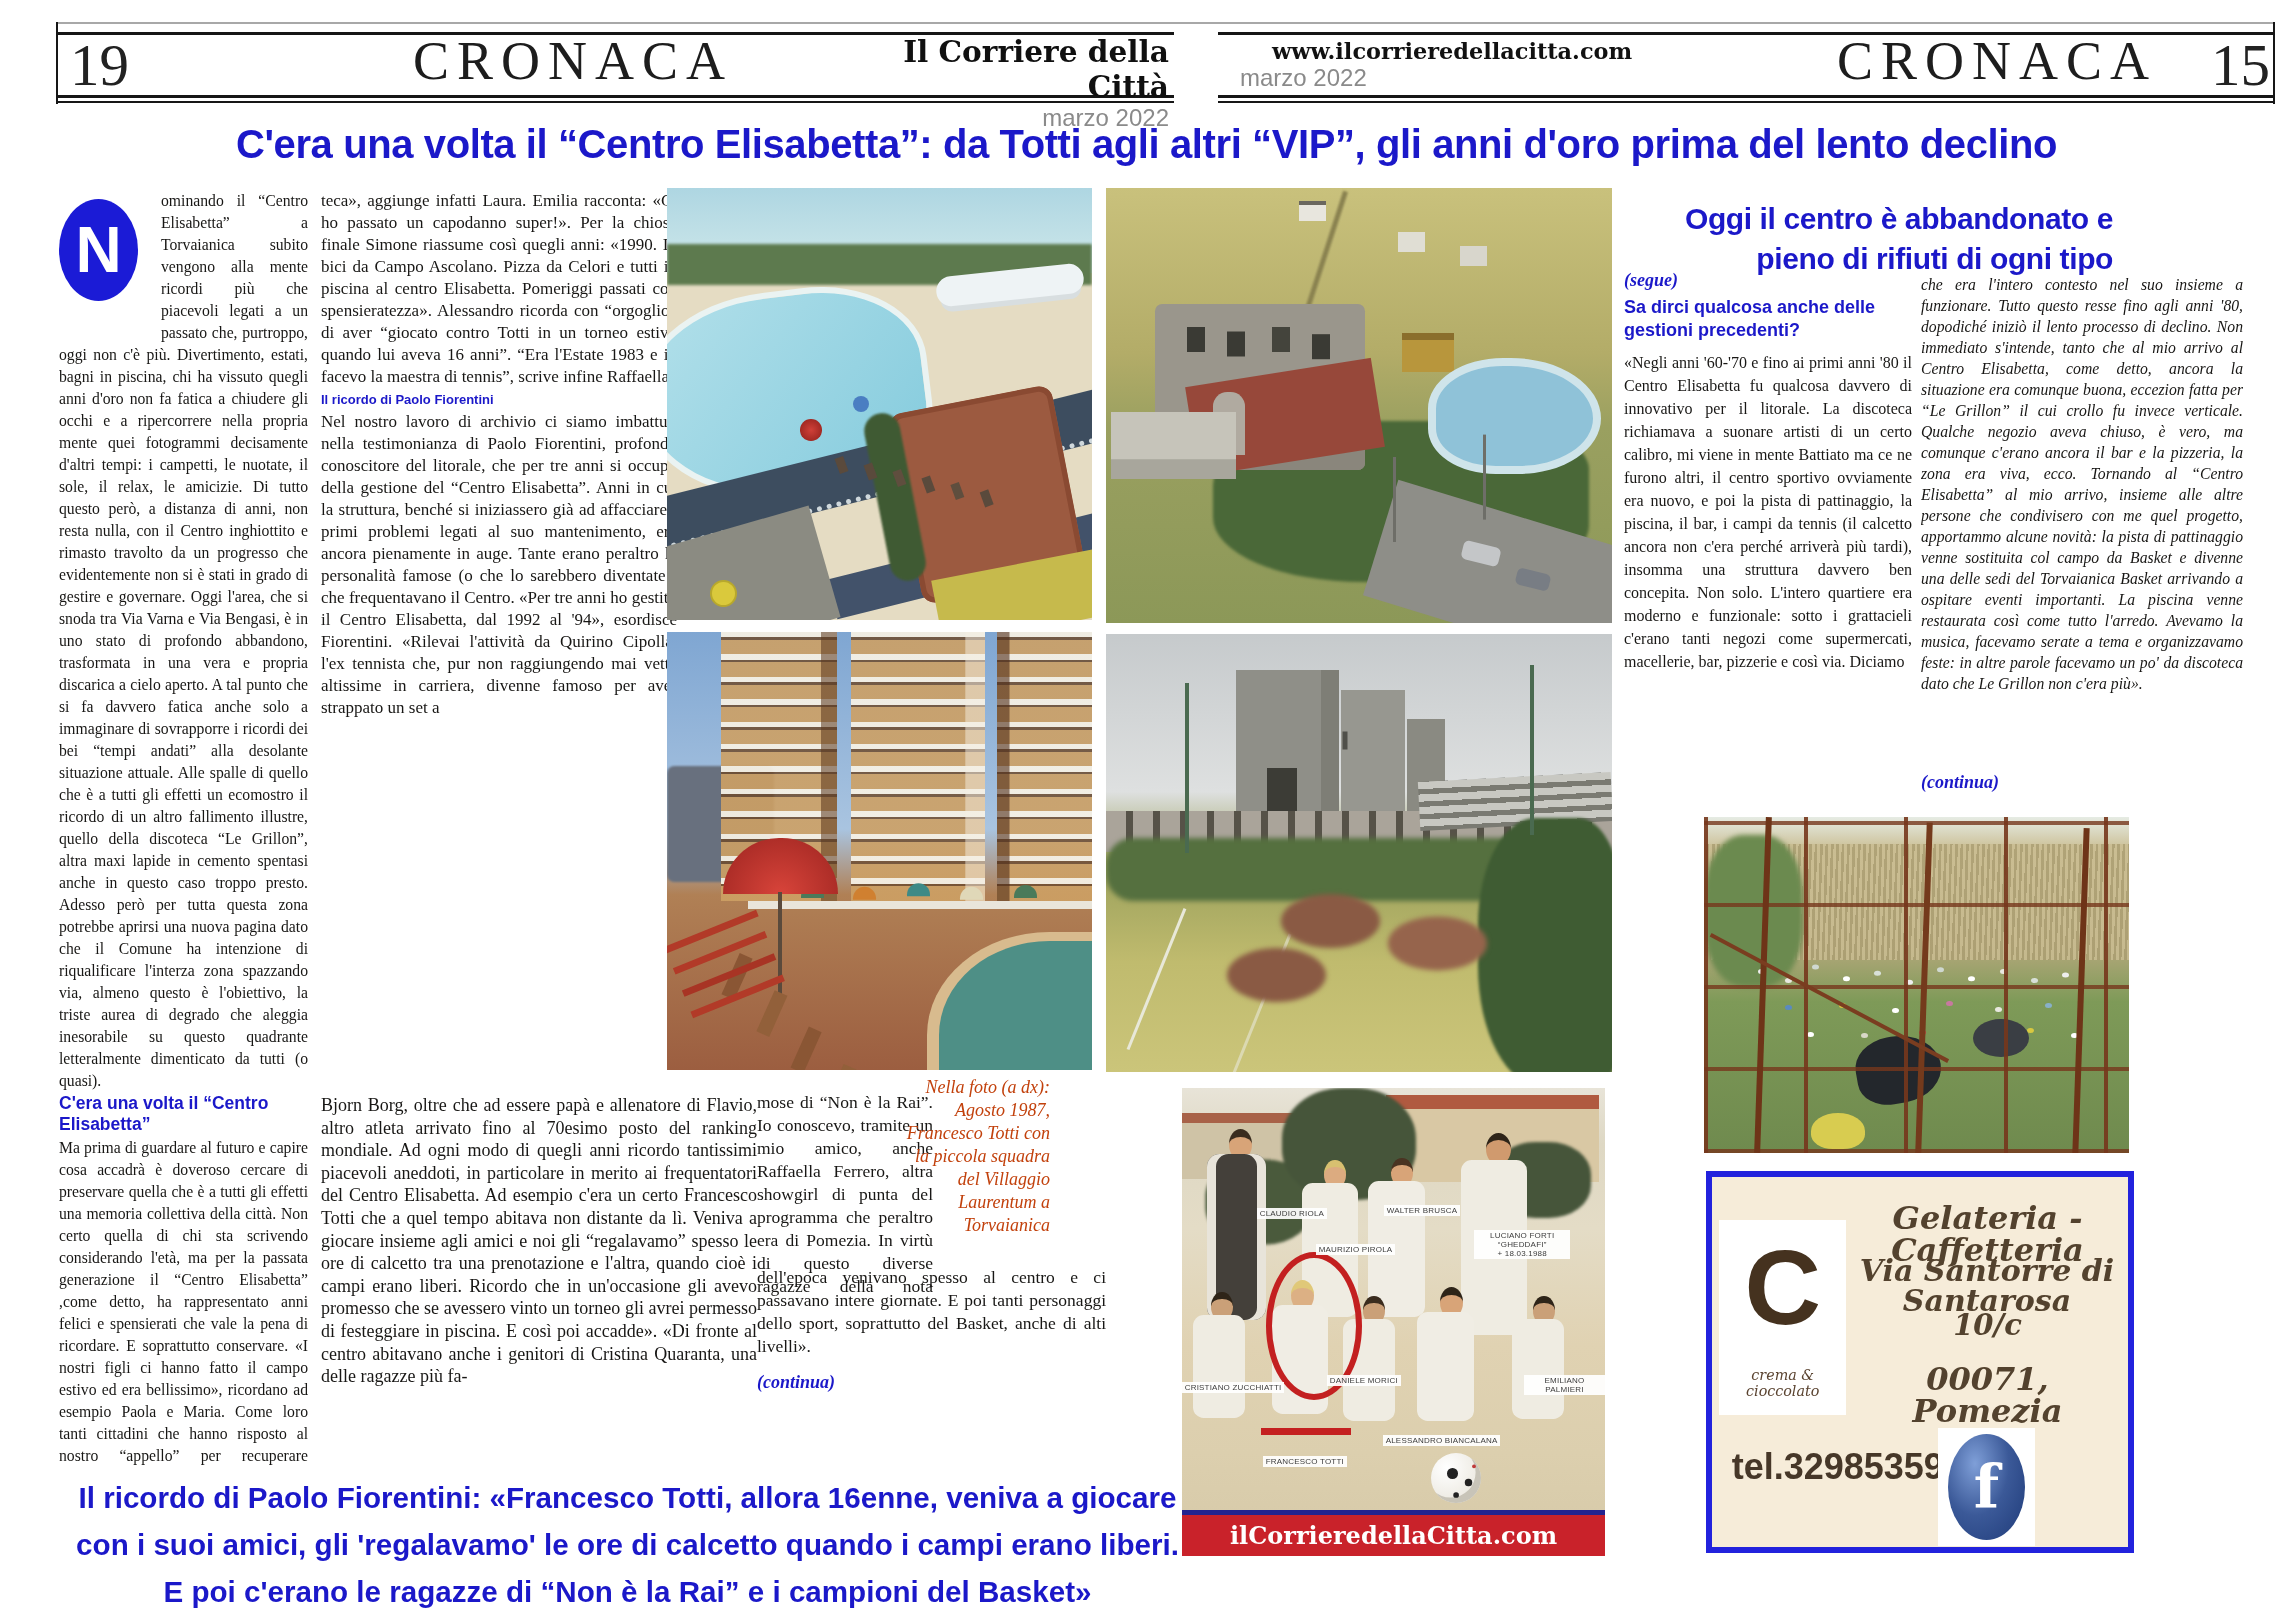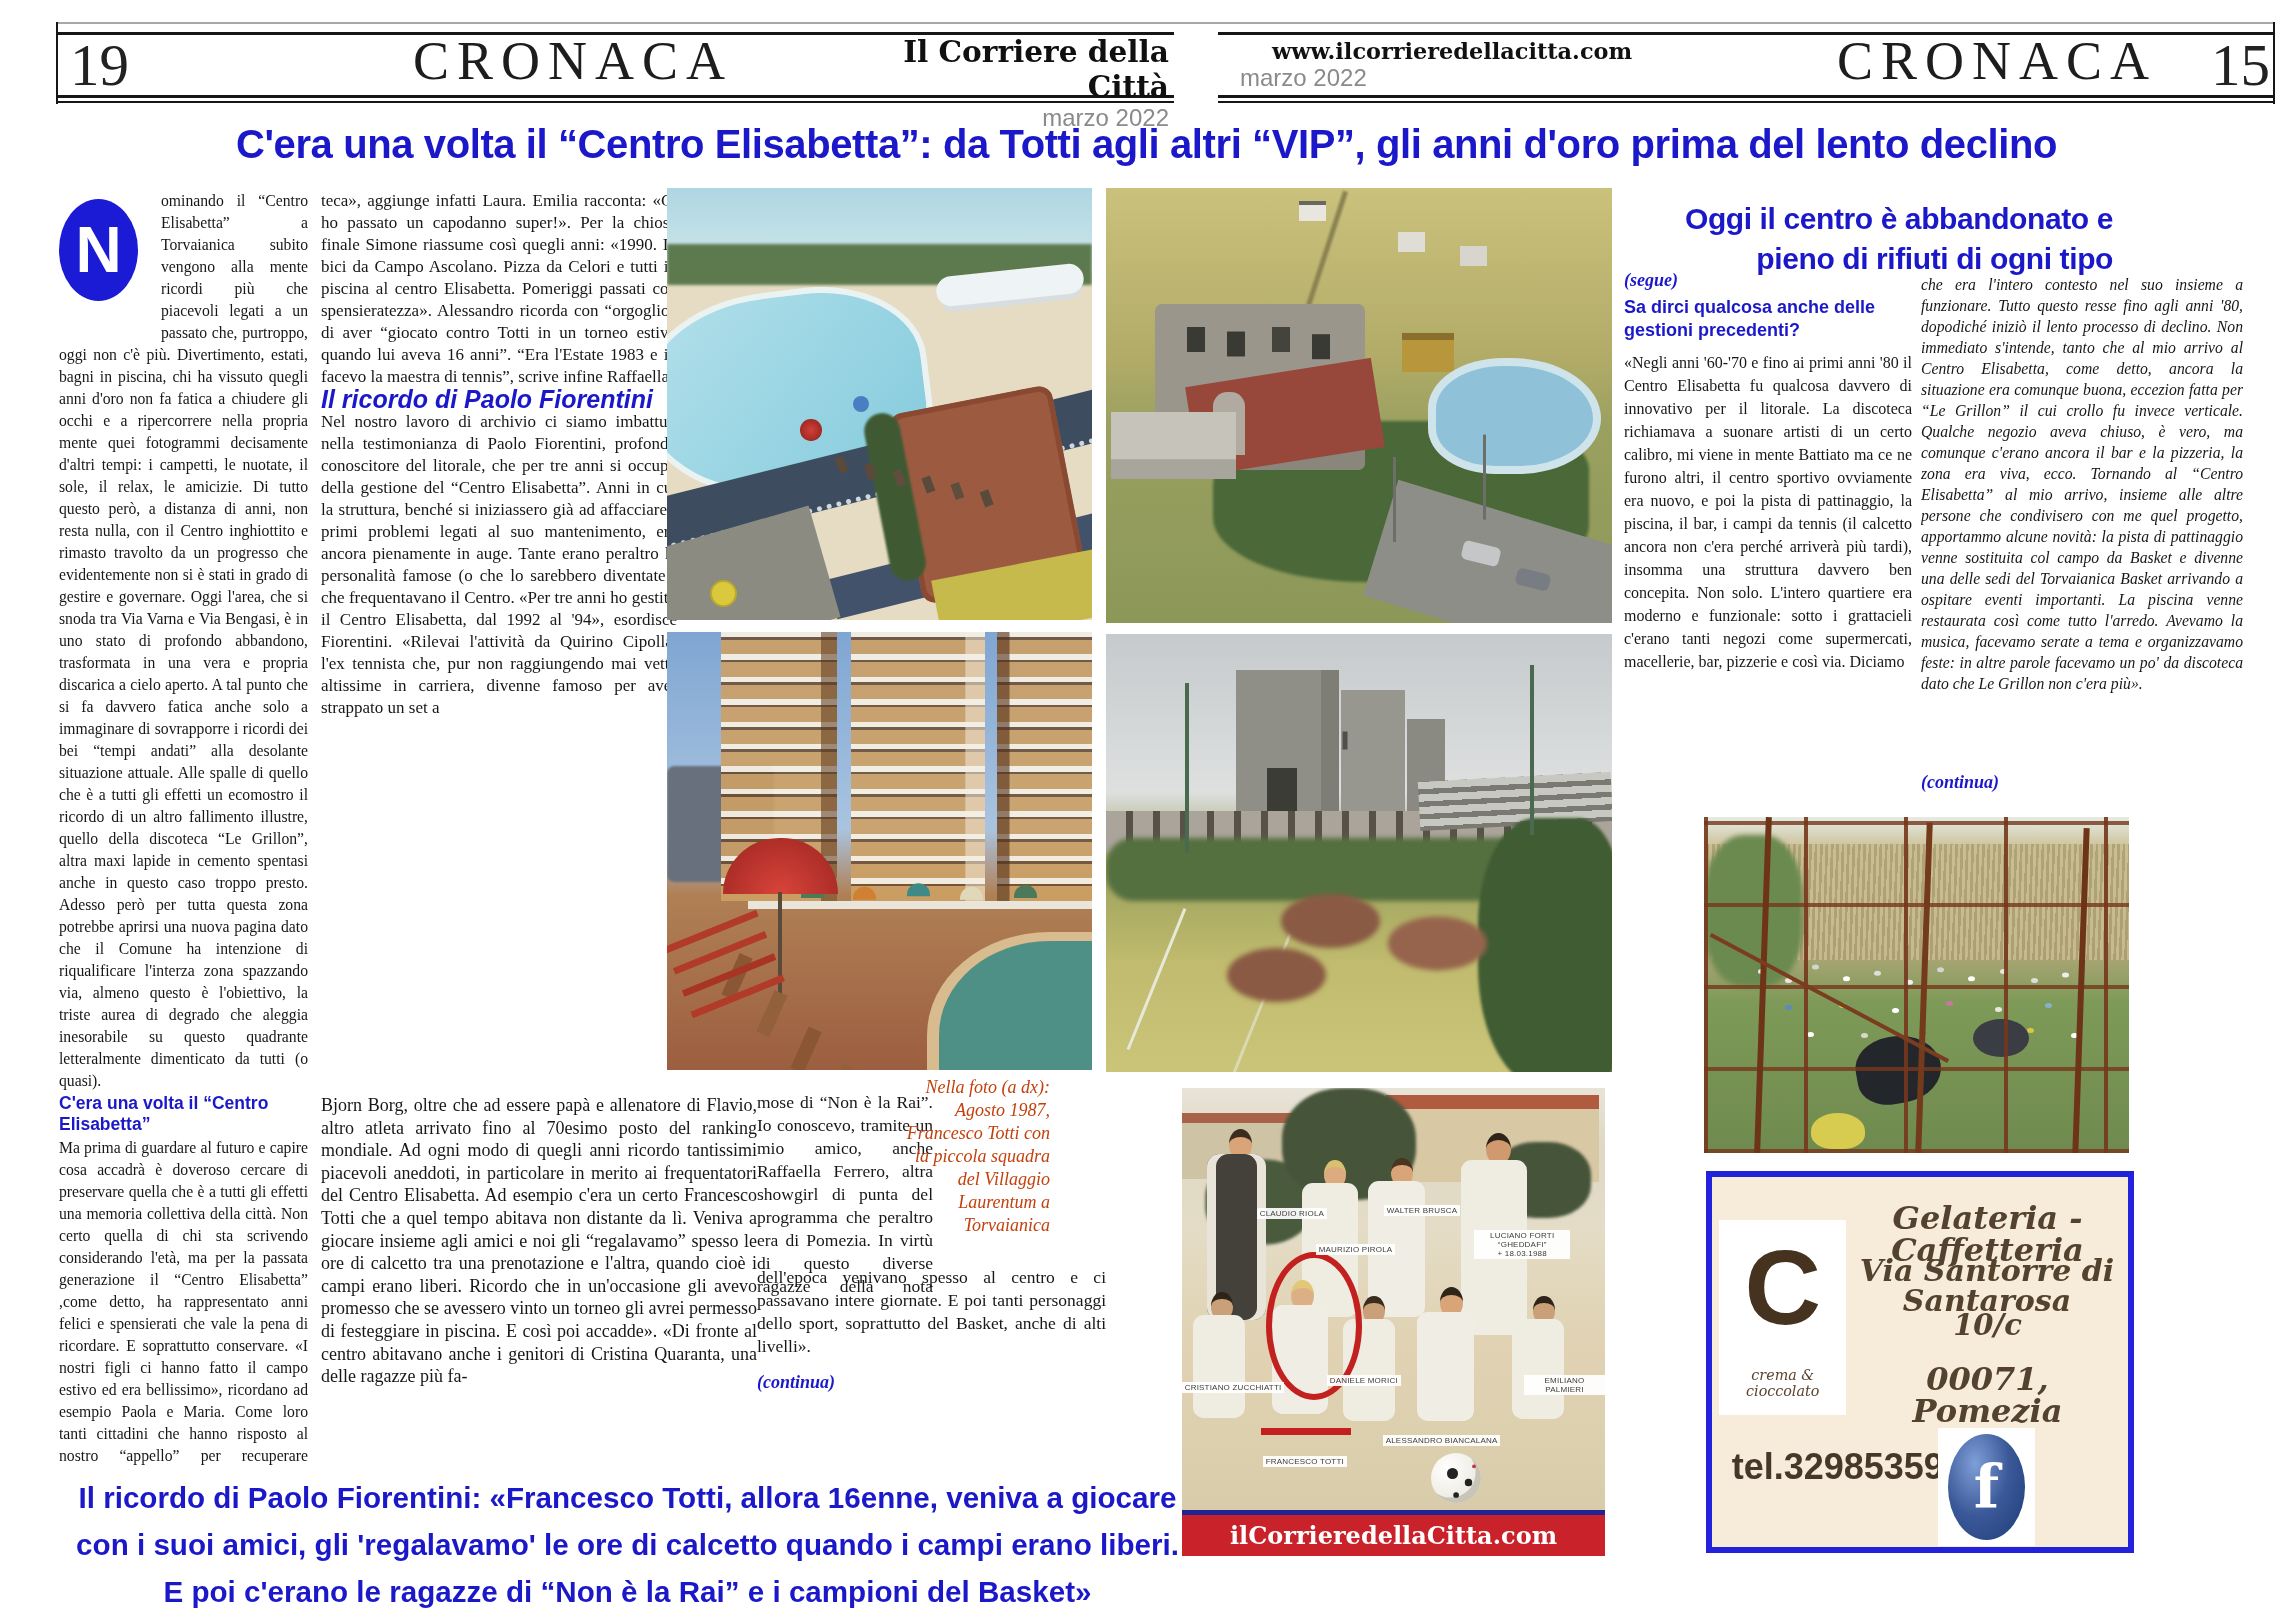--- a/index.html
+++ b/index.html
@@ -72,21 +72,21 @@
       <div style="width:79px;height:102px;margin-top:9px;border-radius:50%;background:#1b1bd6;display:flex;align-items:center;justify-content:center;">
         <span style="font-family:'Liberation Sans',sans-serif;font-weight:bold;font-size:64px;color:#fff;">N</span>
       </div>
     </div><span>ominando il “Centro Elisabetta” a Torvaianica subito vengono alla mente ricordi più che piacevoli legati a un passato che, purtroppo, oggi non c'è più. Divertimento, estati, bagni in piscina, chi ha vissuto quegli anni d'oro non fa fatica a chiudere gli occhi e a ripercorrere nella propria mente quei fotogrammi decisamente d'altri tempi: i campetti, le nuotate, il sole, il relax, le amicizie. Di tutto questo però, a distanza di anni, non resta nulla, con il Centro inghiottito e rimasto travolto da un progresso che evidentemente non si è stati in grado di gestire e governare. Oggi l'area, che si snoda tra Via Varna e Via Bengasi, è in uno stato di profondo abbandono, trasformata in una vera e propria discarica a cielo aperto. A tal punto che si fa davvero fatica anche solo a immaginare di sovrapporre i ricordi dei bei “tempi andati” alla desolante situazione attuale. Alle spalle di quello che è a tutti gli effetti un ecomostro il ricordo di un altro fallimento illustre, quello della discoteca “Le Grillon”, altra maxi lapide in cemento spentasi anche in questo caso troppo presto. Adesso però per tutta questa zona potrebbe aprirsi una nuova pagina dato che il Comune ha intenzione di riqualificare l'interza zona spazzando via, almeno questo è l'obiettivo, la triste aurea di degrado che aleggia inesorabile su questo quadrante letteralmente dimenticato da tutti (o quasi).</span>
     <div class="subhead">C'era una volta il “Centro Elisabetta”</div>
     <span>Ma prima di guardare al futuro e capire cosa accadrà è doveroso cercare di preservare quella che è a tutti gli effetti una memoria collettiva della città. Non certo quella di chi sta scrivendo considerando l'età, ma per la passata generazione il “Centro Elisabetta” ,come detto, ha rappresentato anni felici e spensierati che vale la pena di ricordare. E soprattutto conservare. «I nostri figli ci hanno fatto il campo estivo ed era bellissimo», ricordano ad esempio Paola e Maria. Come loro tanti cittadini che hanno risposto al nostro “appello” per recuperare frammenti di vita vissuta ormai relativi a quasi cinquant'anni fa. Scrive Cecilia: «Noi organizzavamo partite di calcetto estive, di tennis...una parte della mia infanzia». Nadia ricorda di averci “festeggiato il 18esimo compleanno, locale e piscina”. «Tennis, Nuoto, Disco!», aggiunge Giancarlo. Ma “Le Grillon” riemerge anche in altri commenti: «Ci andavamo in piscina, c'era sempre tanta gente e poi c'era la disco-</span>
   </div>
 
   <div class="abs serif col-sm" style="left:321px;top:190px;width:356px;height:899px;overflow:hidden;font-size:17px;line-height:22px;">
     <span>teca», aggiunge infatti Laura. Emilia racconta: «Ci ho passato un capodanno super!». Per la chiosa finale Simone riassume così quegli anni: «1990. In bici da Campo Ascolano. Pizza da Celori e tutti in piscina al centro Elisabetta. Pomeriggi passati con spensieratezza». Alessandro ricorda con “orgoglio” di aver “giocato contro Totti in un torneo estivo quando lui aveva 16 anni”. “Era l'Estate 1983 e io facevo la maestra di tennis”, scrive infine Raffaella.</span>
-    <div class="subhead" style="font-size:25px;font-style:italic;">Il ricordo di Paolo Fiorentini</div>
+    <div class="subhead" style="font-size:13px;">Il ricordo di Paolo Fiorentini</div>
     <span>Nel nostro lavoro di archivio ci siamo imbattuti nella testimonianza di Paolo Fiorentini, profondo conoscitore del litorale, che per tre anni si occupò della gestione del “Centro Elisabetta”. Anni in cui la struttura, benché si iniziassero già ad affacciare i primi problemi legati al suo mantenimento, era ancora pienamente in auge. Tante erano peraltro le personalità famose (o che lo sarebbero diventate!) che frequentavano il Centro. «Per tre anni ho gestito il Centro Elisabetta, dal 1992 al '94», esordisce Fiorentini. «Rilevai l'attività da Quirino Cipolla, l'ex tennista che, pur non raggiungendo mai vette altissime in carriera, divenne famoso per aver strappato un set a</span>
   </div>
 
   <div class="abs serif col-md" style="left:321px;top:1094px;width:436px;height:372px;overflow:hidden;">
     <span>Bjorn Borg, oltre che ad essere papà e allenatore di Flavio, altro atleta arrivato fino al 70esimo posto del ranking mondiale. Ad ogni modo di quegli anni ricordo tantissimi piacevoli aneddoti, in particolare in merito ai frequentatori del Centro Elisabetta. Ad esempio c'era un certo Francesco Totti che a quel tempo abitava non distante da lì. Veniva a giocare insieme agli amici e noi gli “regalavamo” spesso le ore di calcetto tra una prenotazione e l'altra, quando cioè i campi erano liberi. Ricordo che in un'occasione gli avevo promesso che se avessero vinto un torneo gli avrei permesso di festeggiare in piscina. E così poi accadde». «Di fronte al centro abitavano anche i genitori di Cristina Quaranta, una delle ragazze più fa-</span>
   </div>
 
   <div class="abs serif" style="left:757px;top:1091px;width:176px;height:210px;overflow:hidden;font-size:17.5px;line-height:23px;">
     <span>mose di “Non è la Rai”. Io conoscevo, tramite un mio amico, anche Raffaella Ferrero, altra showgirl di punta del programma che peraltro era di Pomezia. In virtù di questo diverse ragazze della nota trasmissione</span>
   </div>

